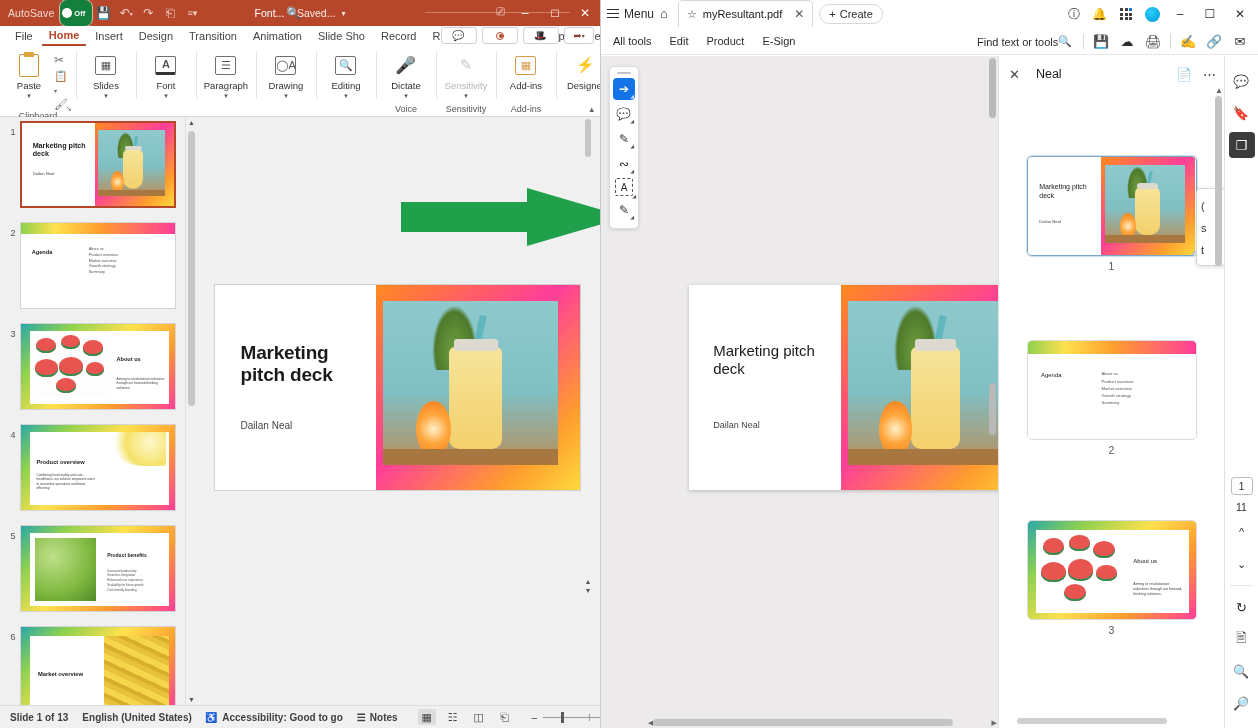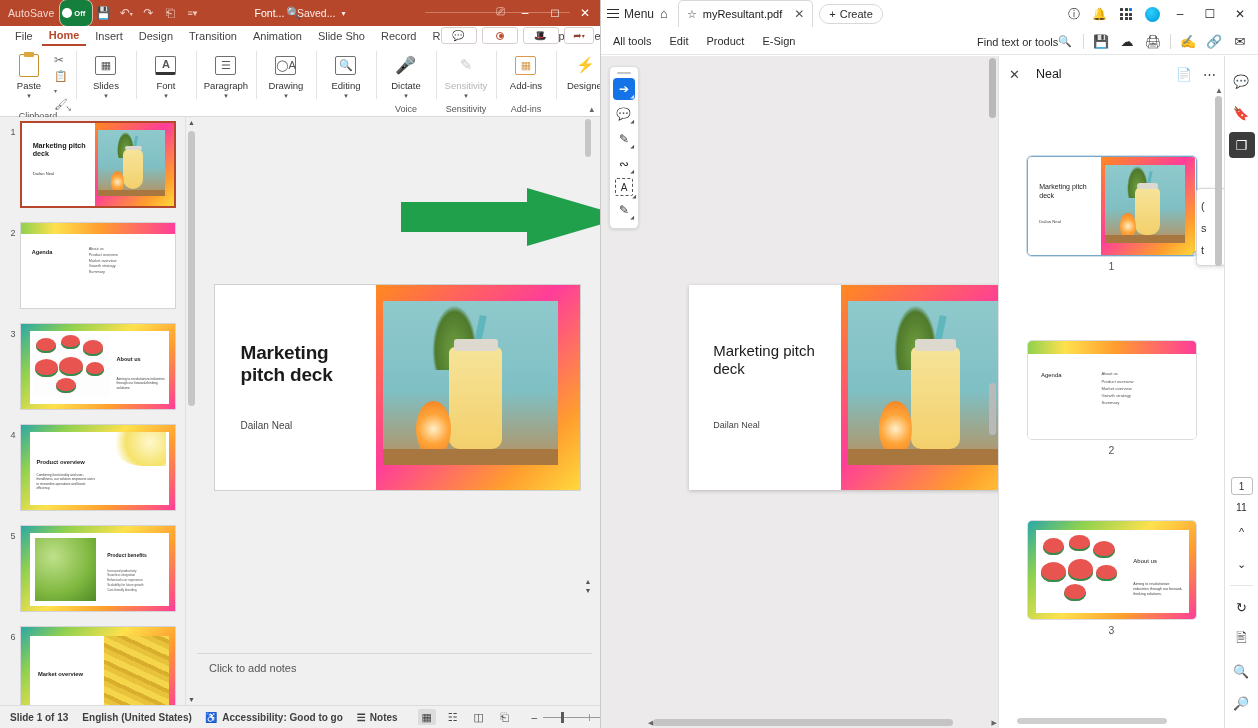--- a/index.html
+++ b/index.html
@@ -607,23 +607,20 @@
 
         <div class="canvas-scroll">
           <div class="cs-thumb"></div>
         </div>
         <div class="canvas-btns">
           <div class="cb">▲</div>
           <div class="cb">▼</div>
         </div>
       </div>
 
-      <div class="notes-bar">
-        <div class="notes-text">Click to add notes</div>
-      </div>
     </div>
 
     <div class="ppt-status">
       <span class="st-item">Slide 1 of 13</span>
       <span class="st-item">English (United States)</span>
       <span class="st-item">
         <span>♿</span>
         <span>Accessibility: Good to go</span>
       </span>
       <span class="st-item">

